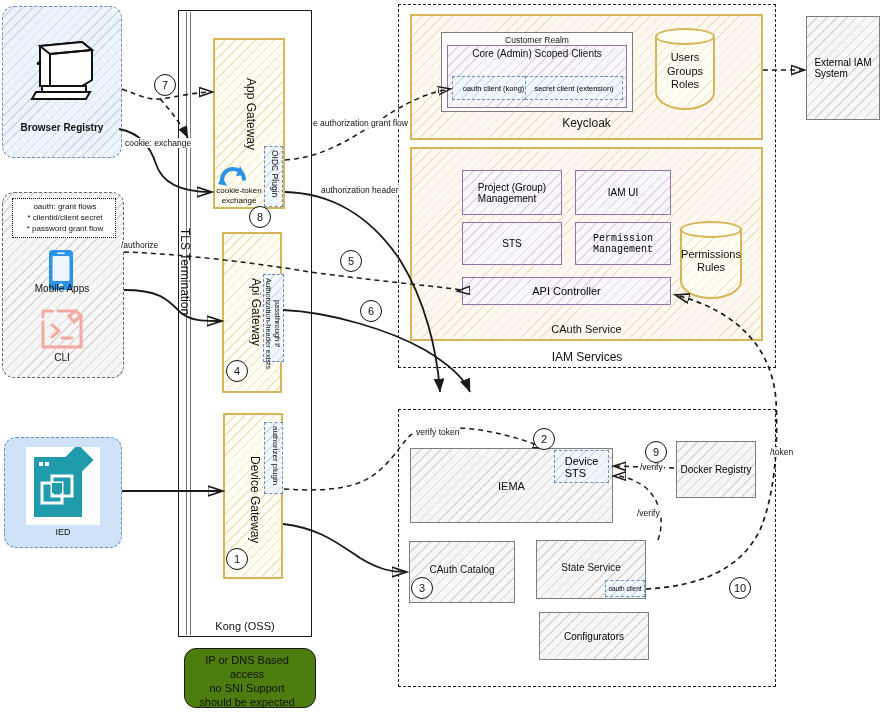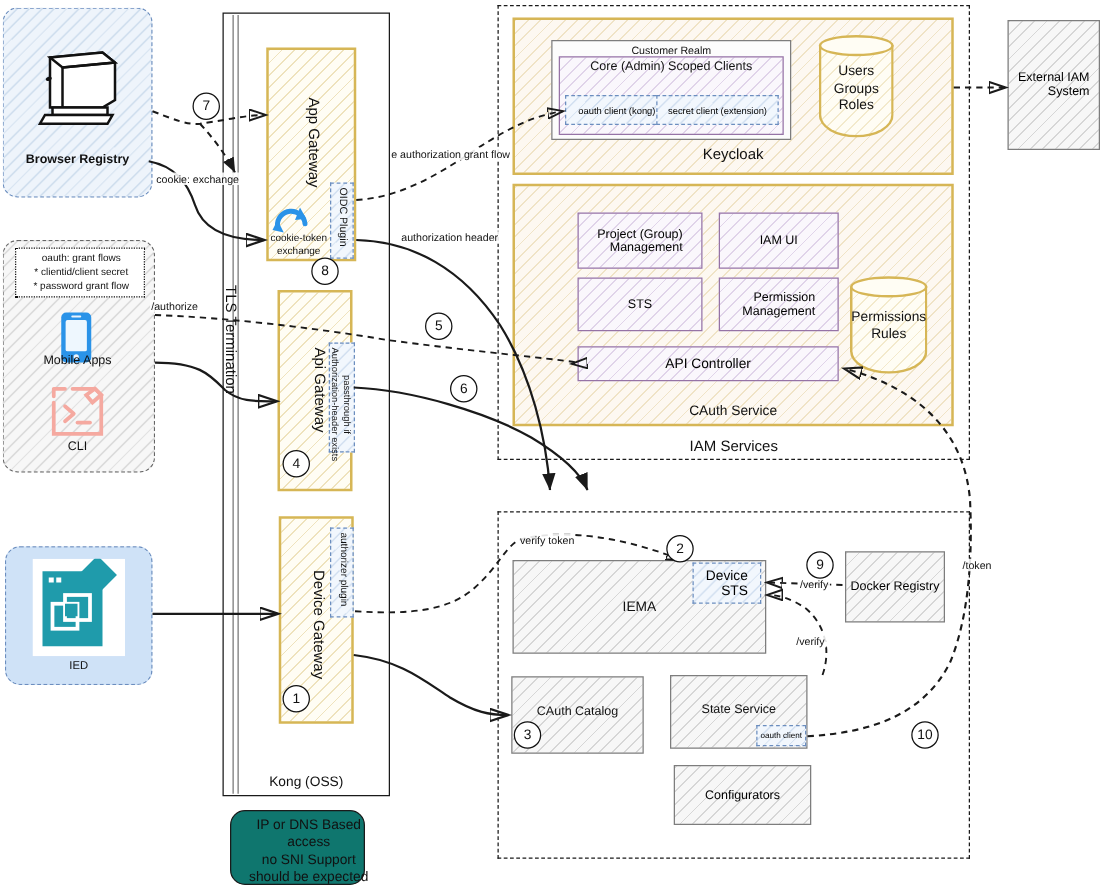--- a/index.html
+++ b/index.html
@@ -51,21 +51,21 @@
   
   .lbl {
     position: absolute;
     font-size: 11px; color: #111;
     text-align: center; line-height: 1.25;
     white-space: pre-line;
   }
 
   .center {
     display: flex; align-items: center; justify-content: center;
-    text-align: right;
+    text-align: left;
   }
 
   
   .b-gold   { border: 2px solid #d6b656; }
   .b-grey   { border: 1.5px solid #7d7d7d; }
   .b-black  { border: 1.6px solid #1a1a1a; }
   .b-purple { border: 1.5px solid #9673a6; }
   .d-blue   { border: 1.4px dashed #6c8ebf; }
   .d-black  { border: 1.6px dashed #1a1a1a; }
   .d-grey   { border: 1.4px dashed #666; }
@@ -217,22 +217,22 @@
   <div class="vert lbl" style="left:264px;top:278px;width:18px;font-size:7.5px;line-height:1.25;">passthrough if
 Authorization-header exists</div>
   <div class="marker" style="left:226px;top:360px;">4</div>
 
   <div class="box b-gold hatch-gold" style="left:223px;top:413px;width:60px;height:166px;"></div>
   <div class="vert lbl" style="left:244px;top:456px;width:18px;font-size:12px;">Device Gateway</div>
   <div class="box d-blue hatch-lblue" style="left:264px;top:422px;width:19px;height:72px;"></div>
   <div class="vert lbl" style="left:266px;top:426px;width:14px;font-size:8px;">authorizer plugin</div>
   <div class="marker" style="left:226px;top:548px;">1</div>
 
-  <div class="box" style="left:184px;top:648px;width:108px;height:60px;border:1.6px solid #1a1a1a;
-              border-radius:12px;background:#0f766e;">
+  <div class="box" style="left:184px;top:648px;width:132px;height:60px;border:1.6px solid #1a1a1a;
+              border-radius:12px;background:#4d7c0f;">
     <div class="lbl" style="left:0;top:5px;width:124px;font-size:11px;line-height:1.27;">IP or DNS Based
 access
 no SNI Support
 should be expected</div>
   </div>
 
   <div class="box d-black" style="left:398px;top:4px;width:378px;height:364px;background:transparent;"></div>
   <div class="lbl" style="left:398px;top:350px;width:378px;font-size:12px;">IAM Services</div>
 
   <div class="box b-gold hatch-gold2" style="left:410px;top:14px;width:353px;height:126px;"></div>
@@ -255,21 +255,21 @@
 Roles</div>
   </div>
 
   <div class="box b-gold hatch-gold2" style="left:410px;top:147px;width:353px;height:194px;"></div>
   <div class="lbl" style="left:410px;top:323px;width:353px;font-size:11px;">CAuth Service</div>
 
   <div class="box b-purple center hatch-purple" style="left:462px;top:170px;width:100px;height:45px;font-size:10px;white-space:pre-line;">Project (Group)
 Management</div>
   <div class="box b-purple center hatch-purple" style="left:575px;top:170px;width:96px;height:45px;font-size:10px;">IAM UI</div>
   <div class="box b-purple center hatch-purple" style="left:462px;top:222px;width:100px;height:43px;font-size:10px;">STS</div>
-  <div class="box b-purple center hatch-purple" style="left:575px;top:222px;width:96px;height:43px;font-size:10px;white-space:pre-line;">Permission
+  <div class="box b-purple center hatch-purple" style="left:575px;top:222px;width:96px;height:43px;font-size:10px;white-space:pre-line;font-family:Liberation Mono, monospace;">Permission
 Management</div>
   <div class="box b-purple center hatch-purple" style="left:462px;top:277px;width:209px;height:28px;font-size:11px;">API Controller</div>
 
   <div class="cyl" style="left:680px;top:221px;width:62px;height:78px;">
     <div class="body"></div>
       <div class="top"></div>
     <div class="txt" style="top:34%;text-align:center;">Permissions
 Rules</div>
   </div>
 

